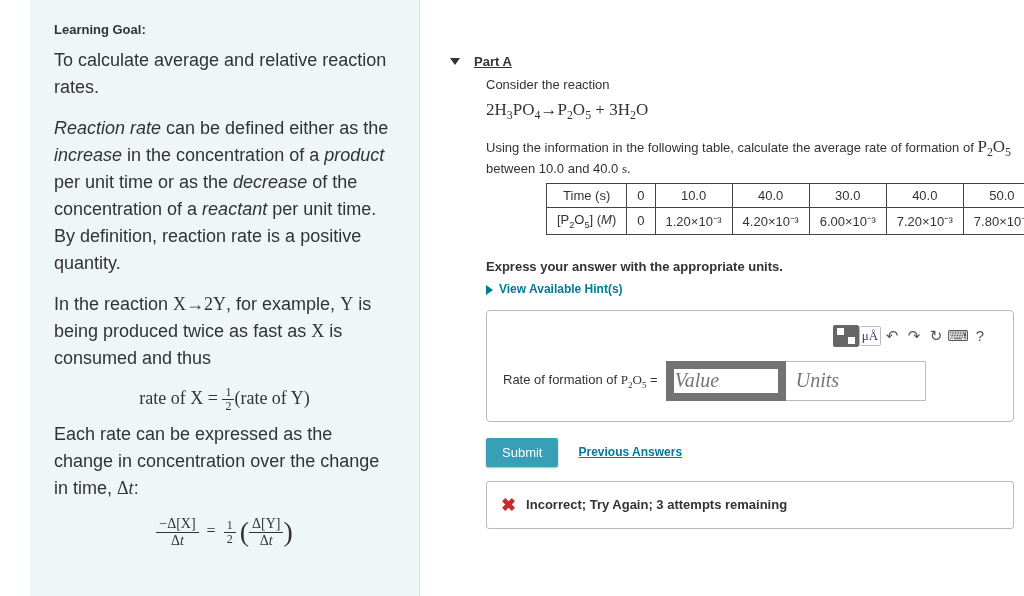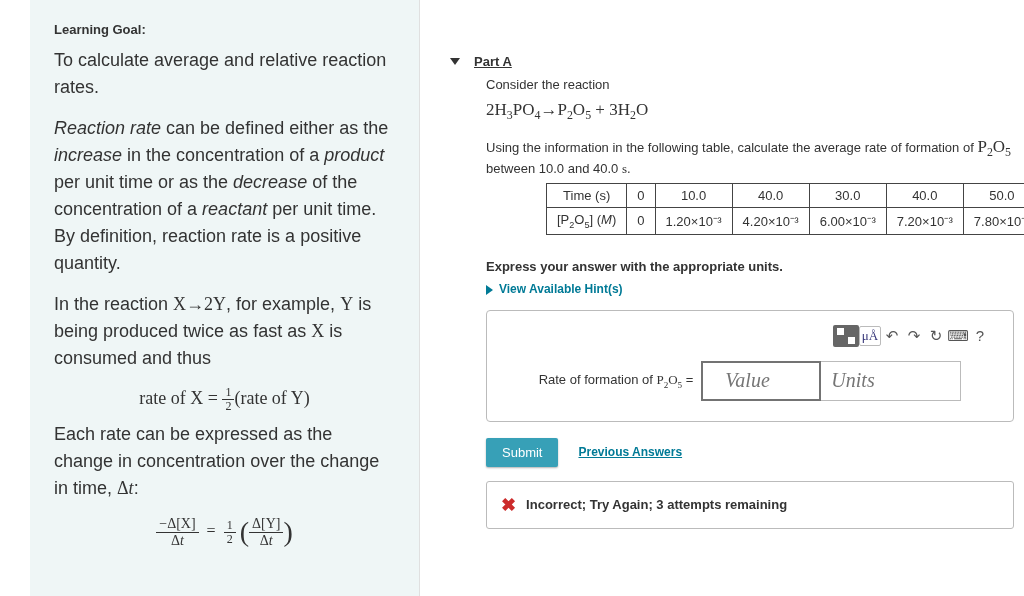--- a/index.html
+++ b/index.html
@@ -27,23 +27,23 @@
 .tbl td:first-child { white-space: nowrap; font-family: Arial; }
 .prompt { font-weight: bold; margin: 24px 0 8px 0; }
 .hints-link { color: #007a96; font-weight: bold; font-size: 12px; cursor:pointer; margin-bottom: 14px; display:block;}
 .answer-box { border: 1px solid #bbb; border-radius: 4px; padding: 14px 16px 20px 16px; background: #fff; max-width: 540px;}
 .toolbar { display:flex; align-items:center; justify-content:flex-end; padding: 0 6px 14px 6px;}
 .tool { width:22px; height:20px; display:flex; align-items:center; justify-content:center; color:#555; font-size:15px; cursor:pointer;}
 .tool.templ { background:#666; color:#fff; width:26px; height:22px; border-radius:2px; font-size:11px; position:relative;}
 .tool.templ::before{content:""; position:absolute; left:4px; top:3px; width:7px; height:7px; background:#fff;}
 .tool.templ::after{content:""; position:absolute; right:4px; bottom:3px; width:7px; height:7px; background:#fff;}
 .tool.mu { border:1px solid #bbb; border-radius:2px; padding:2px 5px; font-size:13px; color:#337; font-family:"Times New Roman",serif;}
-.answer-row { display:flex; align-items:center; gap:0;justify-content:center;}
+.answer-row { display:flex; align-items:center; gap:0;}
 .answer-label { font-family: Arial; font-size:13px; white-space:nowrap; margin-right:8px;}
-.value-input { border:2px solid #737373; width:120px; height:40px; font-style:italic; font-family:"Times New Roman",serif; font-size:20px; color:#000000; padding:0 22px; outline:none;}
+.value-input { border:8px solid #737373; width:120px; height:40px; font-style:italic; font-family:"Times New Roman",serif; font-size:20px; color:#000000; padding:0 1px; outline:none;}
 .units-input { border:1px solid #bbb; border-left:none; width:140px; height:40px; font-style:italic; font-family:"Times New Roman",serif; font-size:20px; color:#999; padding:0 10px; outline:none;}
 .submit-row { margin-top: 16px; display:flex; align-items:center; gap:20px;}
 .submit-btn { background:#37a0b7; color:#fff; border:none; padding:7px 16px; font-size:13px; border-radius:2px; cursor:pointer; box-shadow: 0 1px 2px rgba(0,0,0,0.3);}
 .prev-link { color:#007a96; text-decoration:underline; font-weight:bold; font-size:12px; cursor:pointer;}
 .feedback { border:1px solid #bbb; border-radius:3px; padding:12px 14px; margin-top:14px; max-width:540px; display:flex; align-items:center; gap:10px;}
 .xicon { color:#cc2b2b; font-weight:bold; font-size:18px;}
 sub{font-size:0.7em;}
 .ital{font-style:italic;}
 .serif{font-family:"Times New Roman",serif;}
 </style>

